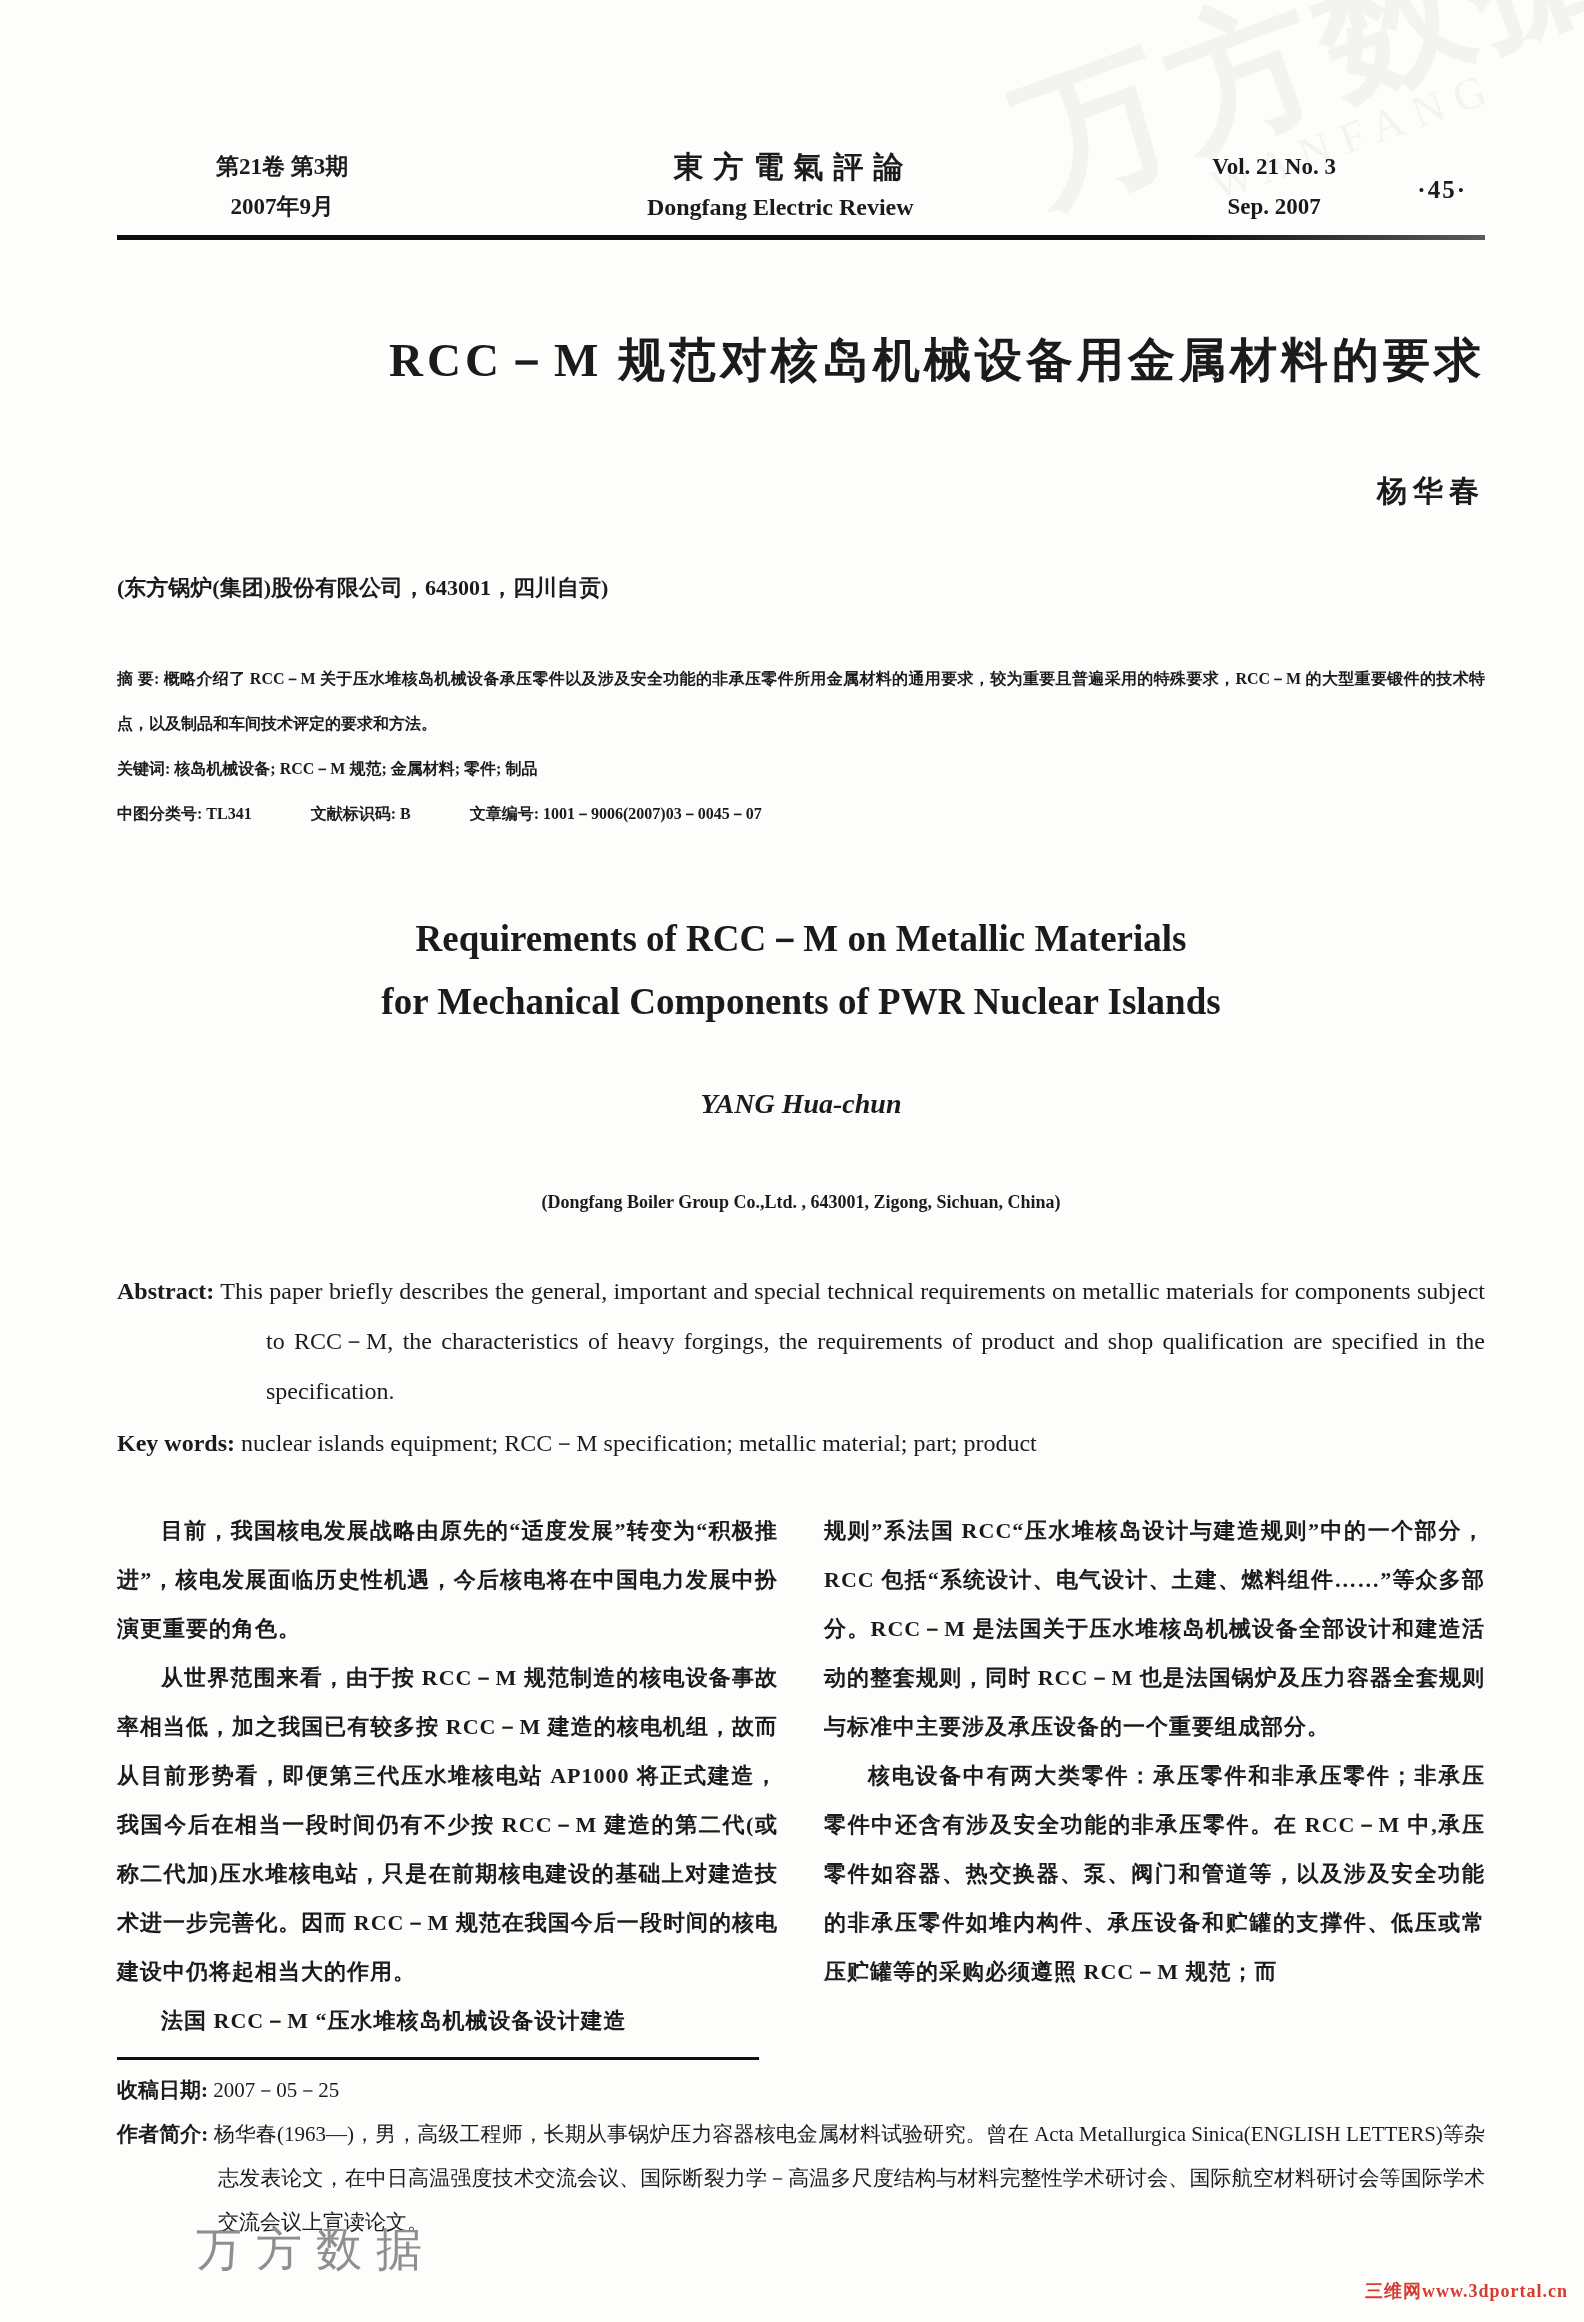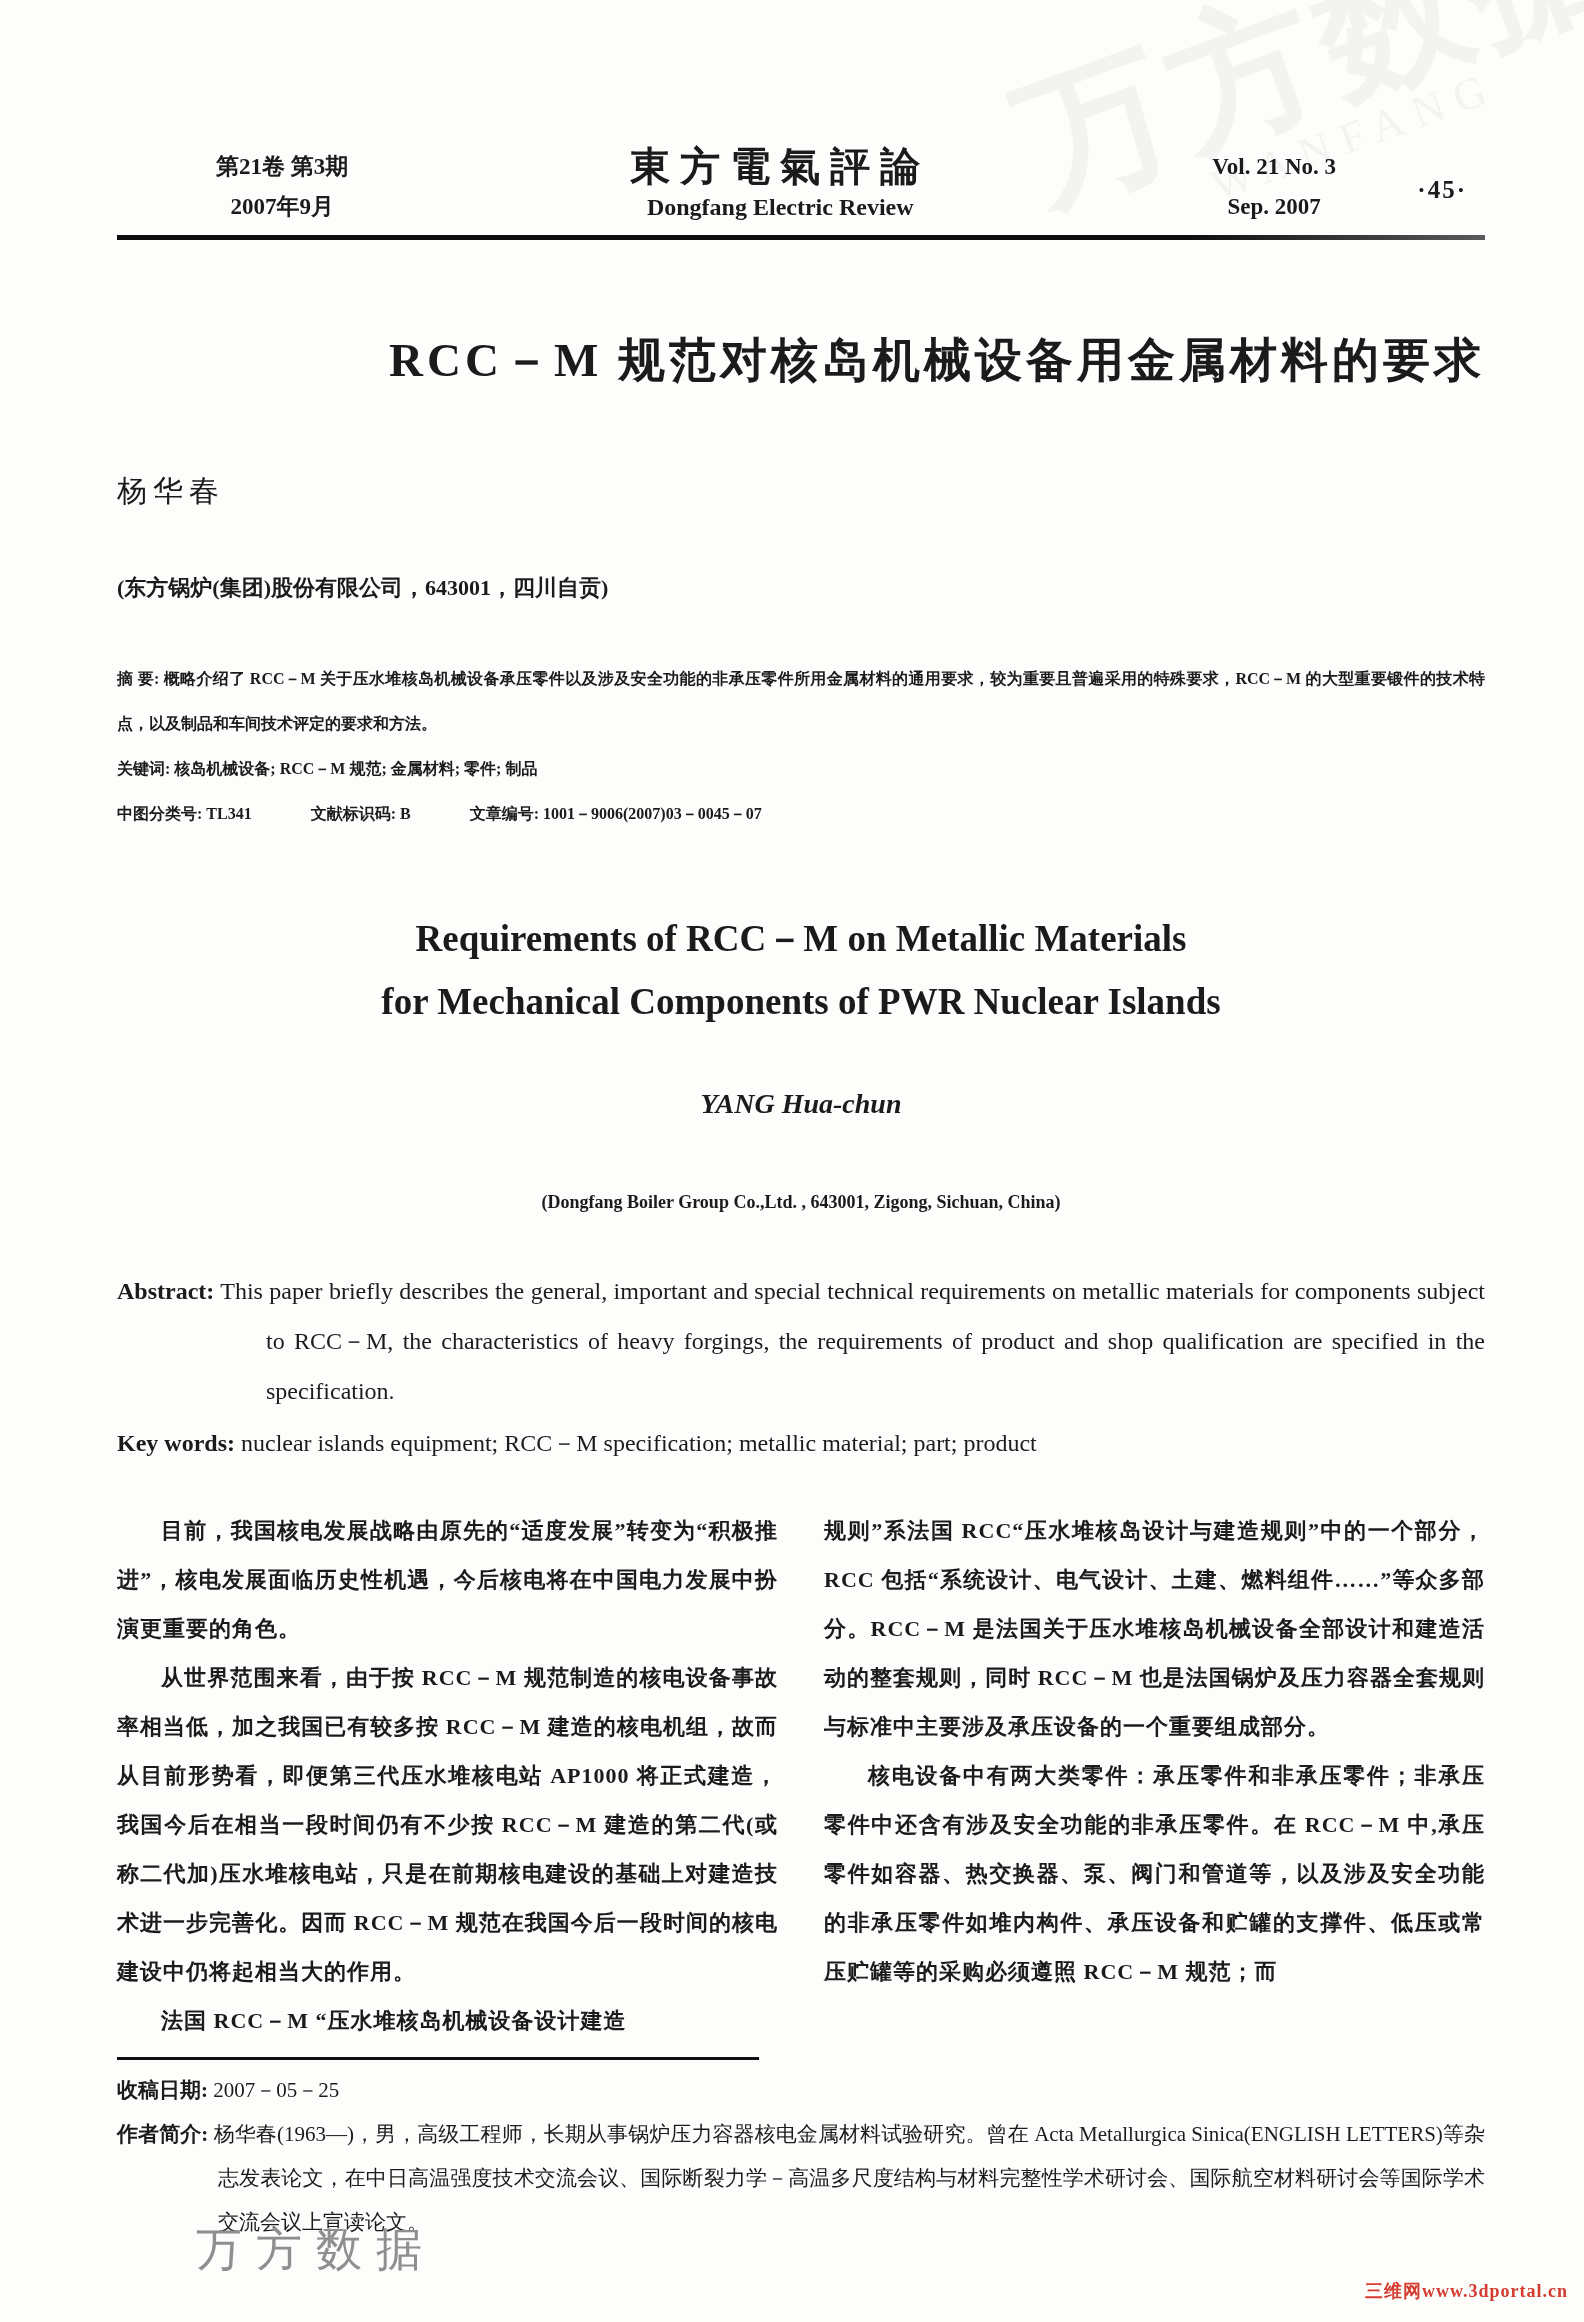--- a/index.html
+++ b/index.html
@@ -28,38 +28,38 @@
   .wm-top .wm-en { font-size:44px; letter-spacing:12px; }
 
   
   .journal-header {
     display:flex; justify-content:space-between; align-items:flex-start;
     padding:147px 149px 0 99px;
     font-size:23px; line-height:40px; font-weight:600;
   }
   .jh-left, .jh-right { text-align:center; }
   .jh-center { text-align:center; }
-  .jh-name-cn { font-size:40px; font-weight:bold; letter-spacing:10px; font-family:"Liberation Serif", serif; }
+  .jh-name-cn { font-size:30px; font-weight:bold; letter-spacing:10px; font-family:"Liberation Serif", serif;text-align:right; }
   .jh-name-en { font-size:24px; font-weight:600; }
   .page-number {
     position:absolute; top:176px; right:117px;
     font-size:25px; font-weight:600; letter-spacing:2px;
   }
   .header-rule {
     margin:8px 0 0 0;
     height:5px;
     background:linear-gradient(to right, #0d0d0d 78%, #5a5a5a 100%);
   }
 
   
   .article-title {
     margin-top:89px; text-align:right;
     font-size:47px; font-weight:bold; letter-spacing:4px;
   }
-  .author-cn { margin-top:79px; text-align:left; font-size:30px; font-weight:400; letter-spacing:6px; }
+  .author-cn { margin-top:79px; text-align:right; font-size:30px; font-weight:700; letter-spacing:6px; }
   .affil-cn { margin-top:61px; text-align:left; font-size:22px; font-weight:bold; }
 
   
   .cn-meta { margin-top:53px; font-size:16px; line-height:45px; font-weight:600; text-align:justify; }
   .cn-meta .lbl { font-weight:bold; }
   .cls-row { display:flex; gap:4px; }
   .cls-row .pair { margin-right:55px; white-space:nowrap; }
   .cls-row .pair:last-child { margin-right:0; }
 
   

